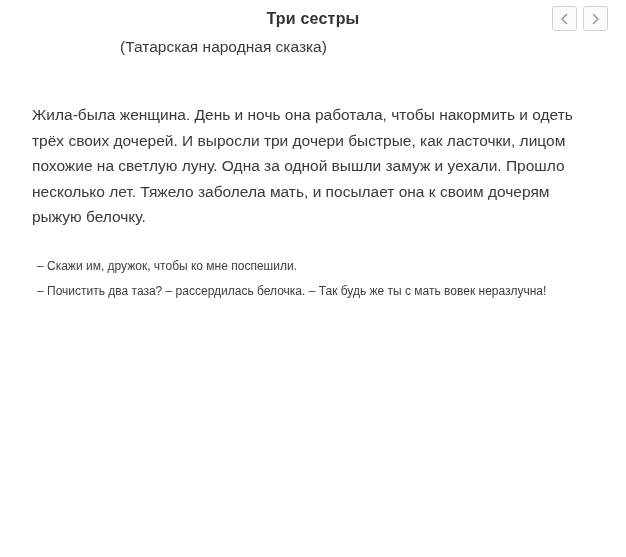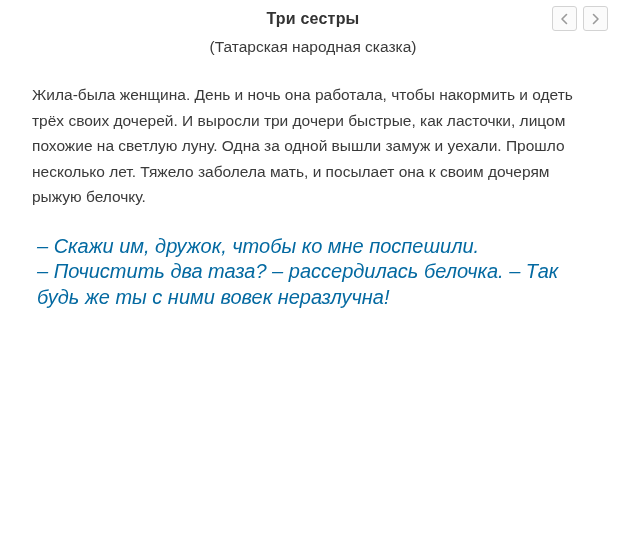--- a/index.html
+++ b/index.html
@@ -29,21 +29,20 @@
     text-align: center;
     font-size: 16px;
     font-weight: bold;
     color: #333333;
     letter-spacing: 0.2px;
     margin: 0;
     padding: 0 120px;
     line-height: 22px;
   }
   .subtitle {
-    text-align: center;
     font-size: 15.5px;
     color: #3a3a3a;
     margin: 0;
     padding: 6px 120px 0 120px;
     line-height: 22px;
   }
   .nav {
     position: absolute;
     top: 6px;
     right: 18px;
@@ -58,39 +57,38 @@
     border-radius: 3px;
     display: flex;
     align-items: center;
     justify-content: center;
     cursor: pointer;
     box-sizing: border-box;
   }
   .nav-btn svg { display: block; }
   .body-text {
     padding: 0 46px 0 32px;
-    margin-top: 24px;
+    margin-top: 44px;
   }
   .para {
     font-size: 15.5px;
     line-height: 25.5px;
     color: #3a3a3a;
     margin: 0;
     text-align: left;
   }
   .gap {
     height: 24px;
   }
   .dialog-line {
-    font-size: 20px;
+    font-size: 12px;
     line-height: 25.5px;
-    color: #0369a1;
+    color: #404040;
     margin: 0;
     padding-left: 5px;
-    font-style: italic;
   }
 </style>
 </head>
 <body>
 
 <div class="page">
 
   <div class="header">
     <h1 class="title">Три сестры</h1>
     <p class="subtitle">(Татарская народная сказка)</p>
@@ -110,16 +108,16 @@
           </svg>
         </span>
       </div>
     </div>
   </div>
 
   <div class="body-text">
     <p class="para">Жила-была женщина. День и ночь она работала, чтобы накормить и одеть трёх своих дочерей. И выросли три дочери быстрые, как ласточки, лицом похожие на светлую луну. Одна за одной вышли замуж и уехали. Прошло несколько лет. Тяжело заболела мать, и посылает она к своим дочерям рыжую белочку.</p>
     <div class="gap"></div>
     <p class="dialog-line">– Скажи им, дружок, чтобы ко мне поспешили.</p>
-    <p class="dialog-line">– Почистить два таза? – рассердилась белочка. – Так будь же ты с ними вовек неразлучна!</p>
+    <p class="dialog-line">– Почистить два таза? – рассердилась белочка. – Так будь же ты с мать вовек неразлучна!</p>
   </div>
 
 </div>
 
 </body></html>

